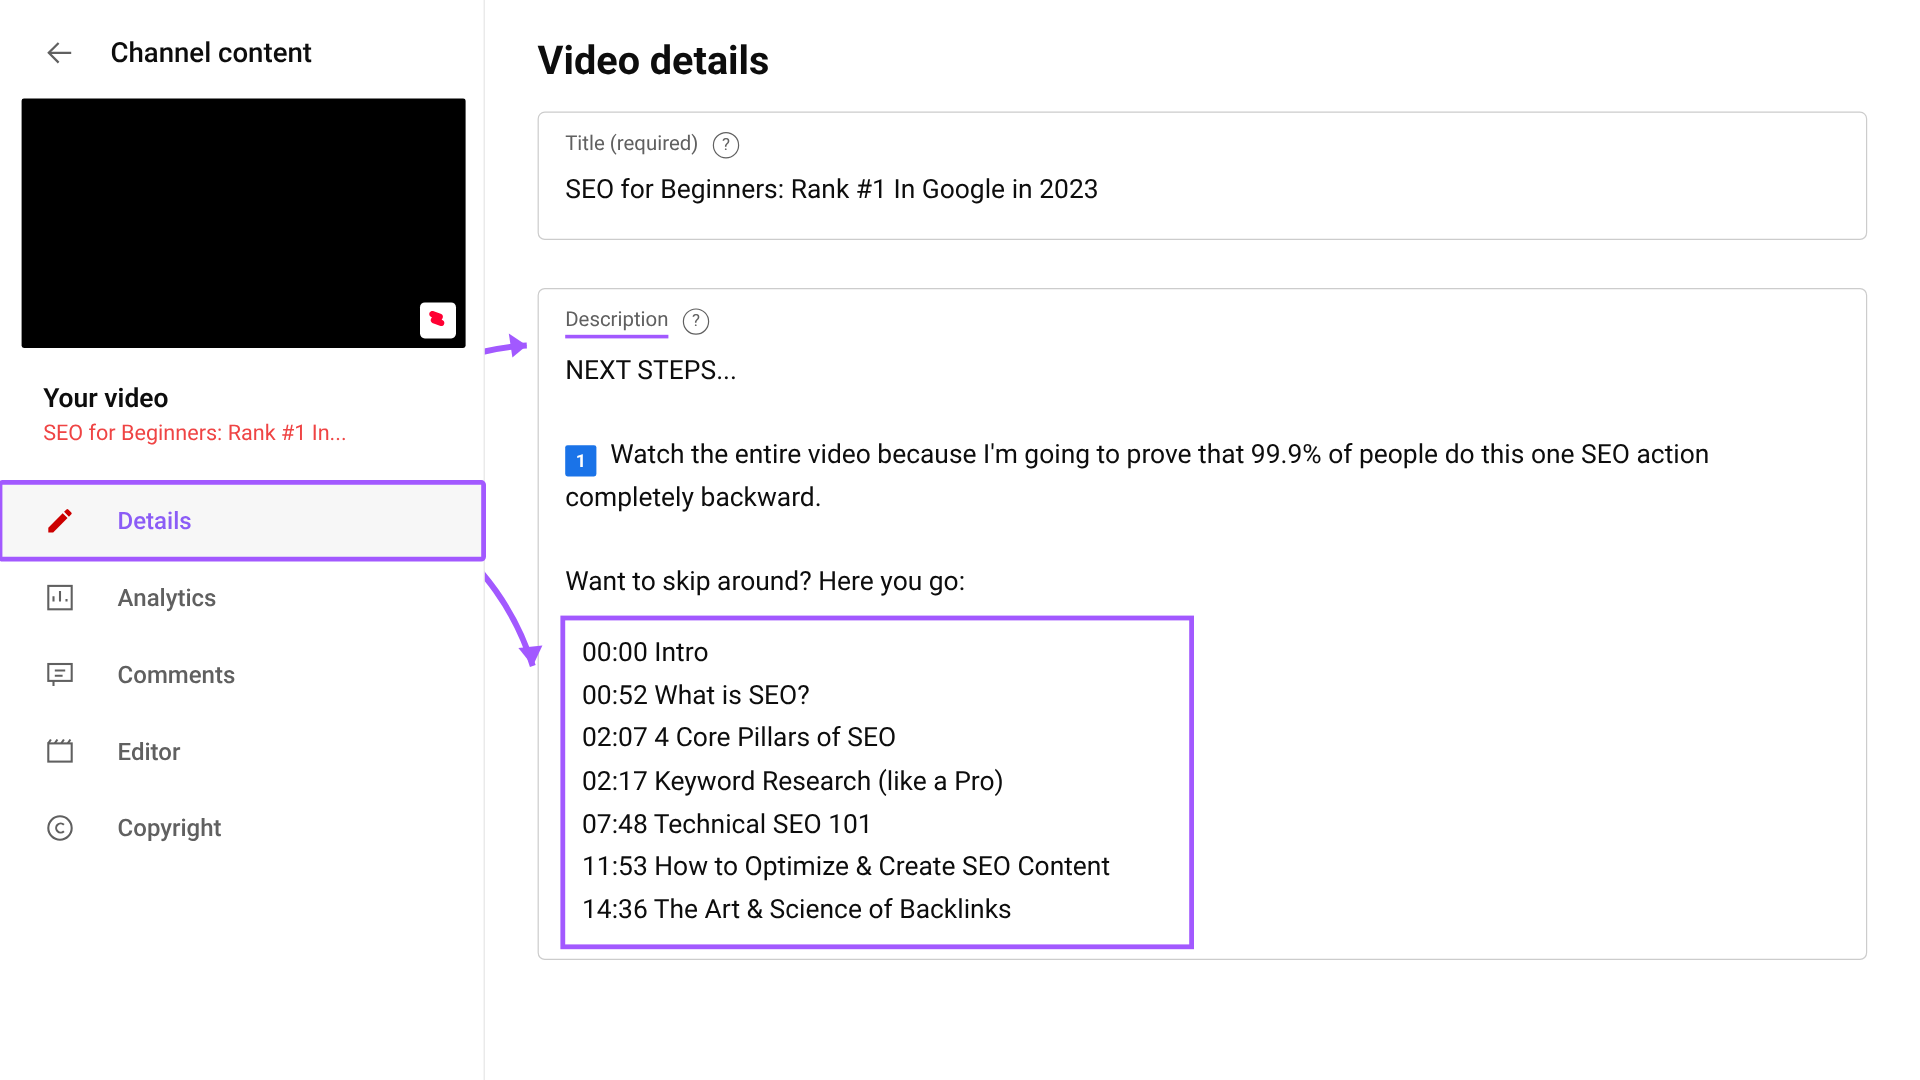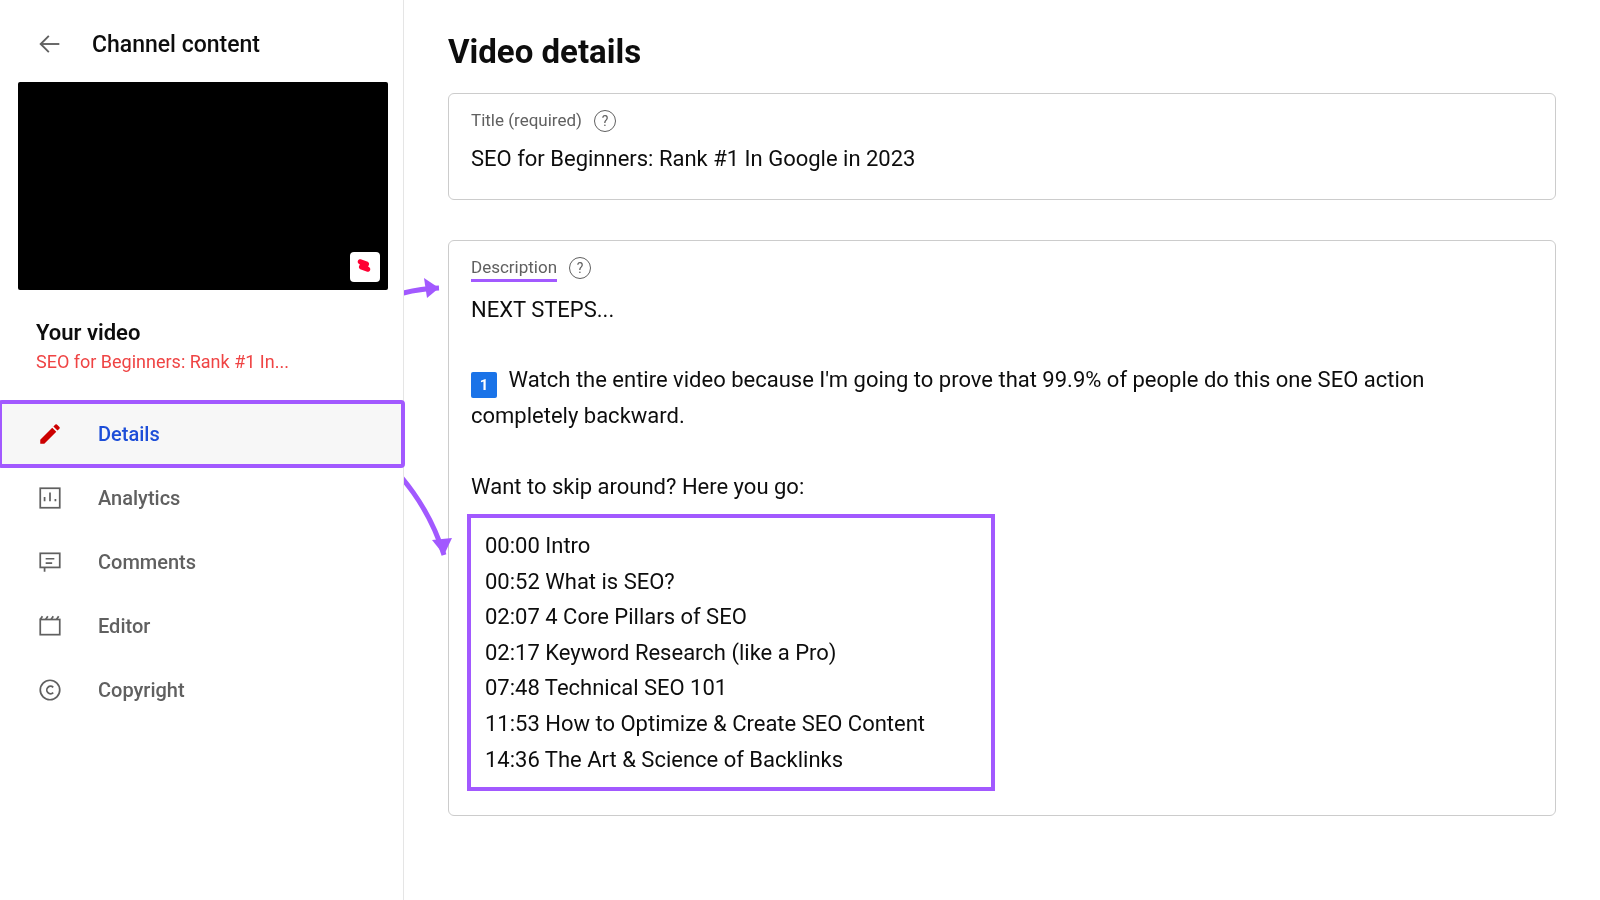--- a/index.html
+++ b/index.html
@@ -64,21 +64,21 @@
   }
   .nav-item .nav-icon {
     width: 28px;
     height: 28px;
     display: flex;
     align-items: center;
     justify-content: center;
   }
   .nav-item.active {
     background: #f7f7f7;
-    color: #1d4ed8;
+    color: #8b5cf6;
   }
   .nav-item.active .nav-icon { color: #cc0000; }
   .highlight-box {
     outline: 4px solid #a259ff;
     outline-offset: -2px;
     border-radius: 2px;
   }
   .main {
     flex: 1;
     padding: 32px 44px;
@@ -219,21 +219,21 @@
     <h1 class="page-title">Video details</h1>
 
     <div class="field">
       <div class="field-label">
         <span>Title (required)</span>
         <span class="help-circle">?</span>
       </div>
       <div class="field-value">SEO for Beginners: Rank #1 In Google in 2023</div>
     </div>
 
-    <div class="field" style="padding-bottom:28px;">
+    <div class="field" style="padding-bottom:12px;">
       <div class="field-label">
         <span class="desc-label-underline">Description</span>
         <span class="help-circle">?</span>
       </div>
       <div class="desc-body">
         <div>NEXT STEPS...</div>
         <br>
         <div>
           <span class="emoji-one">1</span>
           <span>Watch the entire video because I'm going to prove that 99.9% of people do this one SEO action completely backward.</span>

